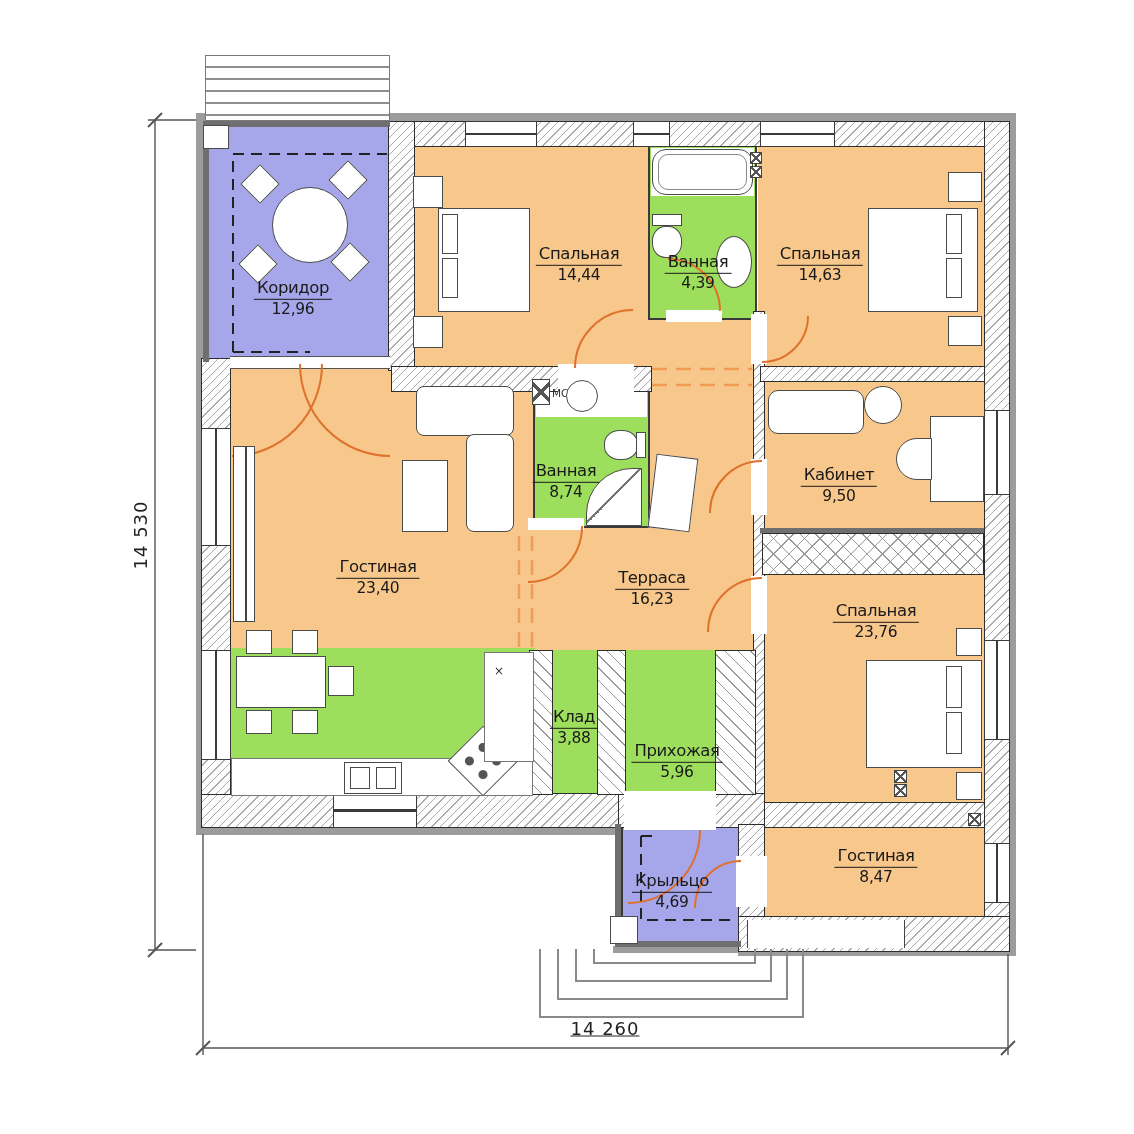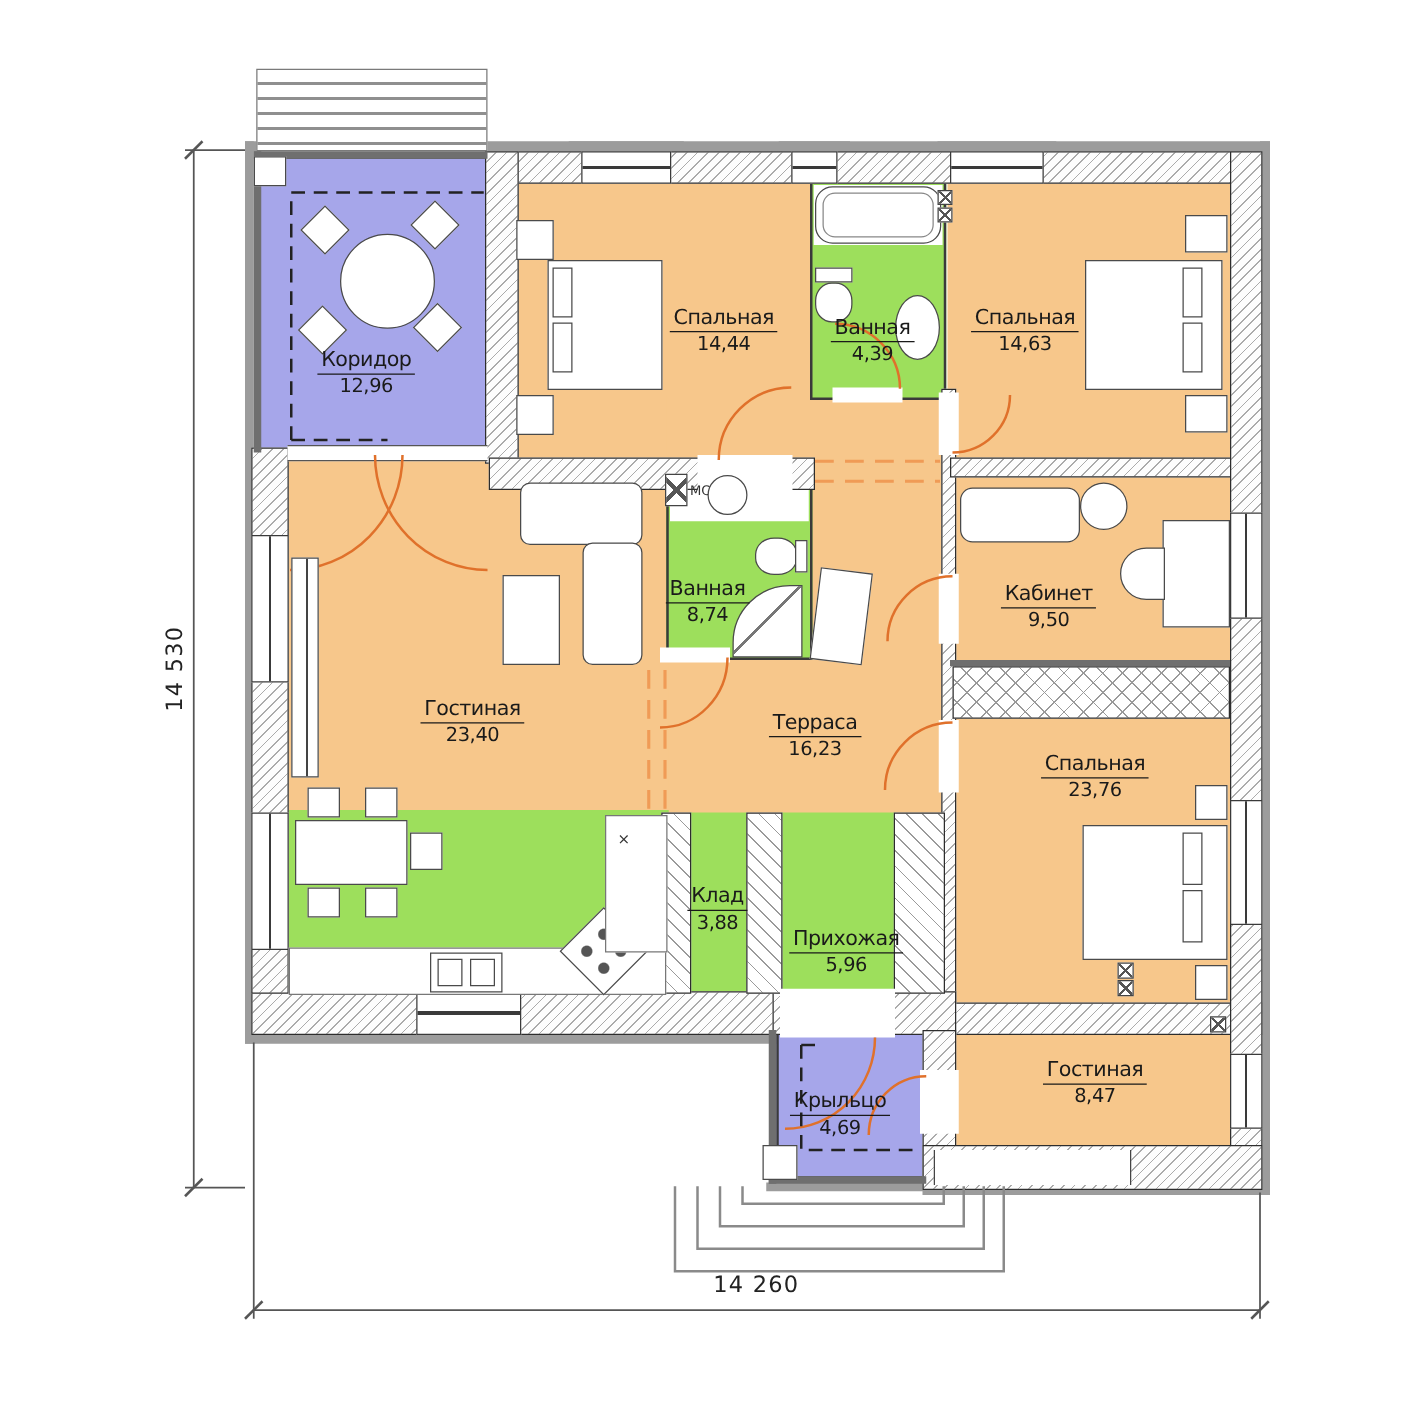--- a/index.html
+++ b/index.html
@@ -295,15 +295,15 @@
   <div class="label" style="left:672px;top:891px;">
     <div class="nm">Крыльцо</div>
     <div class="ar">4,69</div>
   </div>
   <div class="label" style="left:876px;top:866px;">
     <div class="nm">Гостиная</div>
     <div class="ar">8,47</div>
   </div>
 
   <div class="dim" style="left:112px;top:535px;transform:translate(-50%,-50%) rotate(-90deg);transform-origin:center;left:140px;">14 530</div>
-  <div class="dim" style="left:605px;top:1028px;transform:translate(-50%,-50%);">14 260</div>
+  <div class="dim" style="left:605px;top:1028px;transform:translate(-50%,-50%);text-decoration:underline;">14 260</div>
 
 </div>
 
 </body></html>

